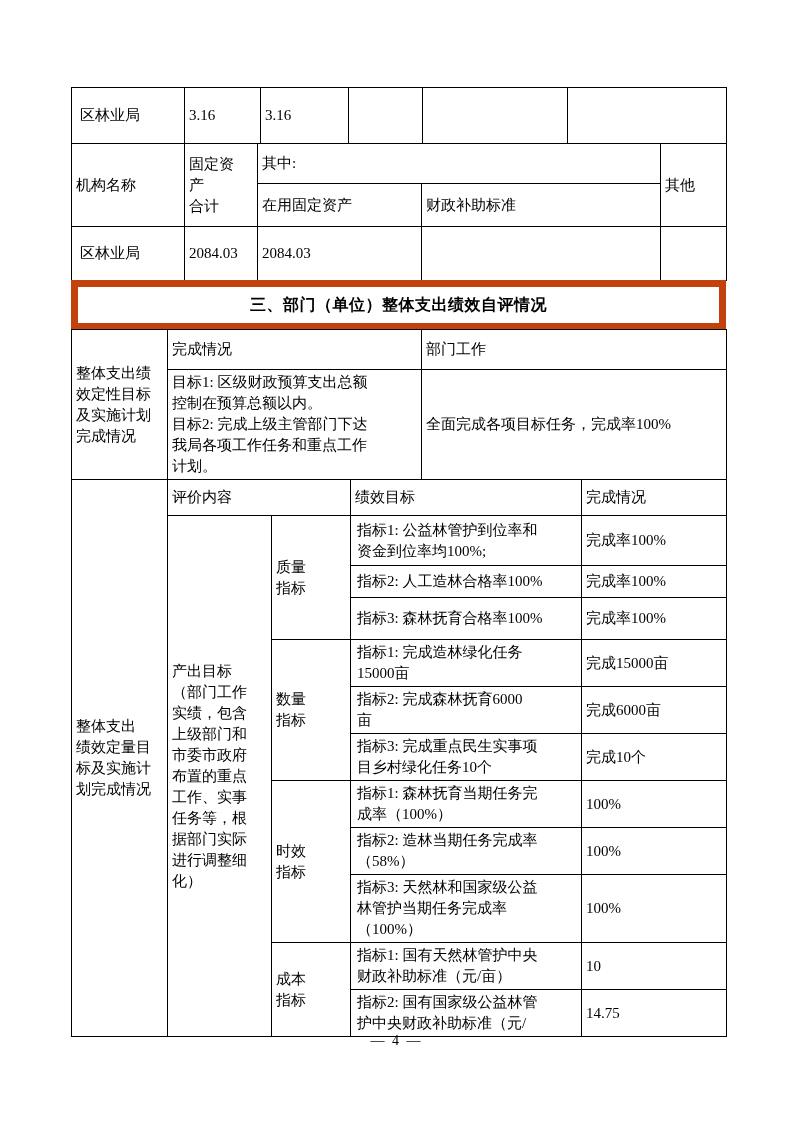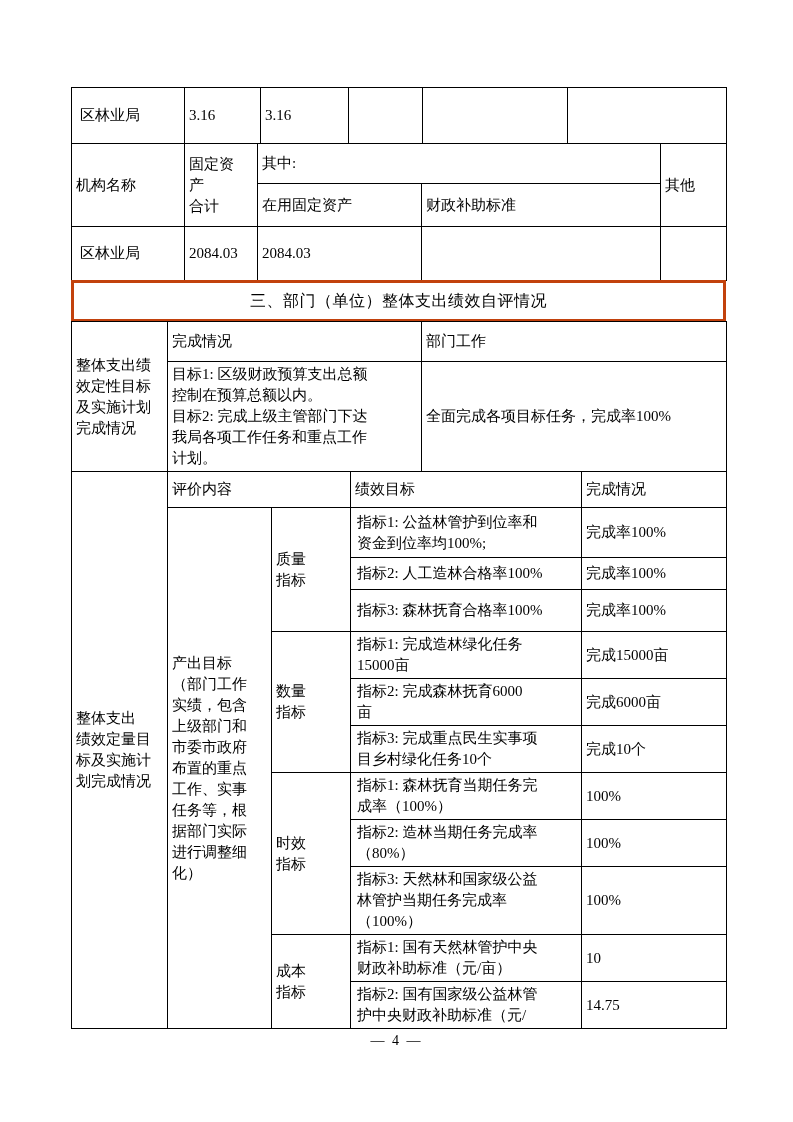--- a/index.html
+++ b/index.html
@@ -28,26 +28,26 @@
     padding: 2px 4px;
     vertical-align: middle;
     text-align: left;
     overflow: hidden;
     line-height: 21px;
   }
   .pre { white-space: pre-line; }
   .left { text-align: left; padding-left: 8px; }
   .ind  { text-align: left; padding-left: 6px; padding-right: 2px; margin-left: 6px; }
   .title-block {
-    border: 3px solid #c2410c;
+    border: 7px solid #c2410c;
     margin-top: -1px;
     height: 36px;
     display: flex; align-items: center; justify-content: center;
     font-family: "Liberation Sans", "DejaVu Sans", sans-serif;
-    font-weight: normal;
+    font-weight: bold;
     font-size: 16px;
     letter-spacing: 0.5px;
   }
   .footer {
     position: absolute;
     left: 0; right: 0; top: 1033px;
     text-align: center;
     font-size: 14px;
     letter-spacing: 2px;
   }
@@ -200,21 +200,21 @@
     </tr>
     <tr style="height:42px">
       <td rowspan="3" class="pre">时效
 指标</td>
       <td class="ind pre">指标1: 森林抚育当期任务完
 成率（100%）</td>
       <td>100%</td>
     </tr>
     <tr style="height:43px">
       <td class="ind pre">指标2: 造林当期任务完成率
-（80%）</td>
+（58%）</td>
       <td>100%</td>
     </tr>
     <tr style="height:65px">
       <td class="ind pre">指标3: 天然林和国家级公益
 林管护当期任务完成率
 （100%）</td>
       <td>100%</td>
     </tr>
     <tr style="height:44px">
       <td rowspan="2" class="pre">成本

